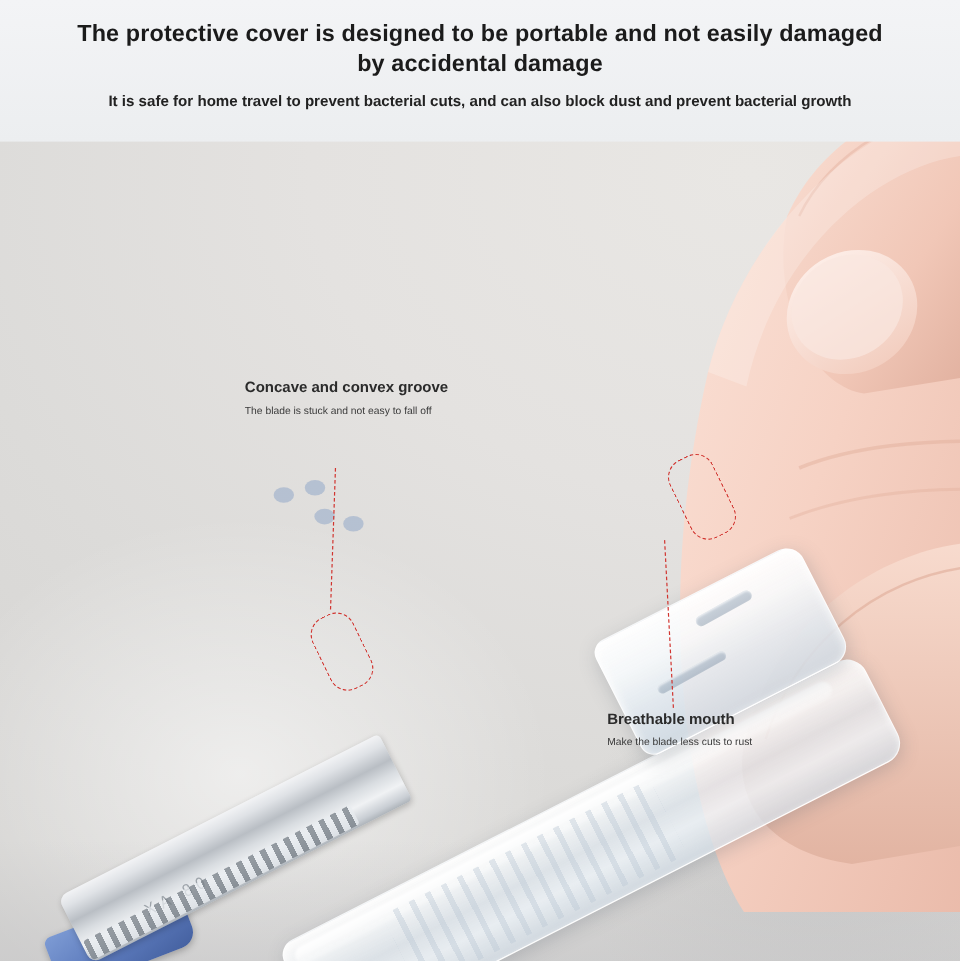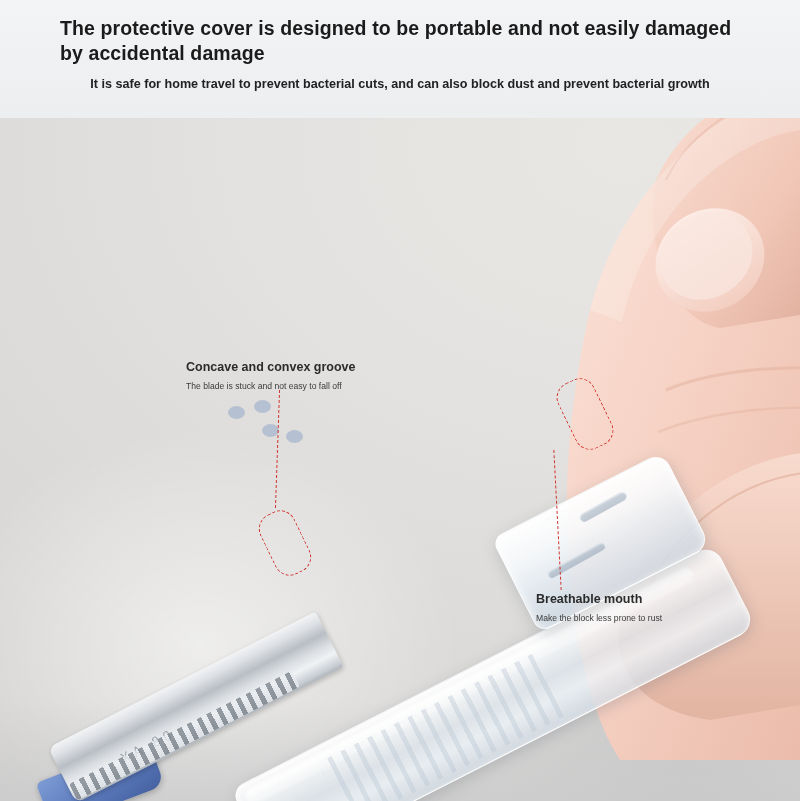--- a/index.html
+++ b/index.html
@@ -26,20 +26,21 @@
     width: 800px;
     height: 118px;
     background: linear-gradient(180deg, #f3f4f6 0%, #eceef0 100%);
     z-index: 5;
   }
   .headline {
     position: absolute;
     left: 60px;
     top: 16px;
     width: 680px;
+    text-align: center;
     font-size: 19.5px;
     font-weight: bold;
     line-height: 25px;
     color: #1b1b1b;
     letter-spacing: 0.1px;
   }
   .subline {
     position: absolute;
     left: 40px;
     top: 76px;
@@ -381,30 +382,30 @@
 
       <div class="cap">
         <div class="cap-body"></div>
         <div class="cap-slot" style="left:88px; top:26px; width:52px; height:9px; transform:rotate(-2deg);"></div>
         <div class="cap-slot" style="left:34px; top:62px; width:64px; height:8px; transform:rotate(-2deg);"></div>
       </div>
     </div>
 
     <div class="marker" style="left:266px; top:510px; width:36px; height:64px; transform:rotate(-26deg);"></div>
     <div class="leader" style="left:277px; top:390px; height:118px; transform:rotate(2deg);"></div>
-    <div class="callout" style="left:186px; top:316px; width:176px;margin-top:44px;">
+    <div class="callout" style="left:204px; top:316px; width:176px;">
       <div class="callout-title">Concave and convex groove</div>
       <div class="callout-desc">The blade is stuck and not easy to fall off</div>
     </div>
 
     <div class="marker" style="left:565px; top:378px; width:38px; height:70px; transform:rotate(-26deg);"></div>
     <div class="leader" style="left:557px; top:450px; height:140px; transform:rotate(-3deg);"></div>
-    <div class="callout" style="left:536px; top:592px; width:160px;">
+    <div class="callout" style="left:506px; top:592px; width:160px;">
       <div class="callout-title">Breathable mouth</div>
-      <div class="callout-desc">Make the block less prone to rust</div>
+      <div class="callout-desc">Make the blade less cuts to rust</div>
     </div>
   </div>
 
   <div class="header-zone">
     <div class="headline">The protective cover is designed to be portable and not easily damaged by accidental damage</div>
     <div class="subline">It is safe for home travel to prevent bacterial cuts, and can also block dust and prevent bacterial growth</div>
   </div>
 
 </div>
 

